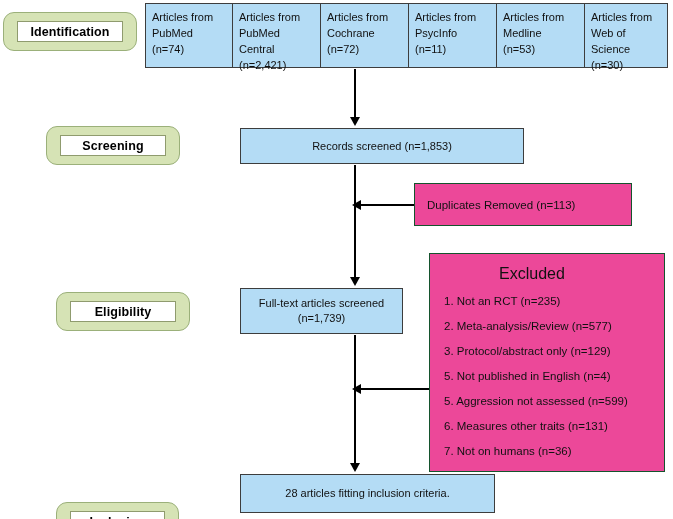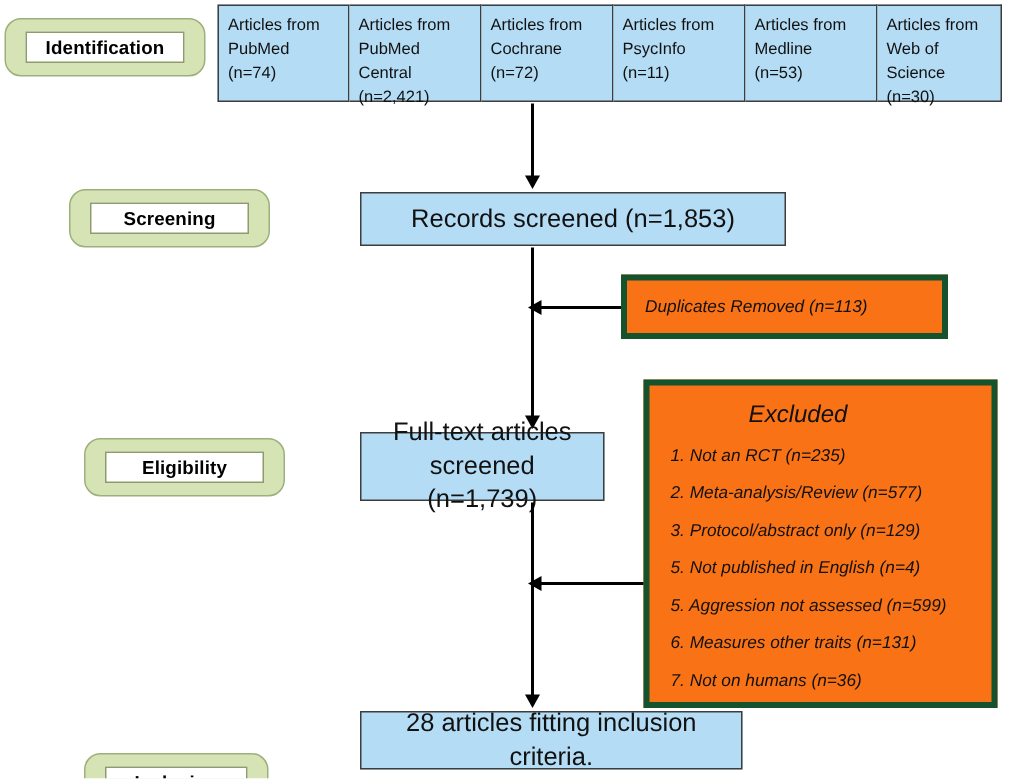--- a/index.html
+++ b/index.html
@@ -48,47 +48,46 @@
   
   .blue-box {
     position: absolute;
     background: #b4dcf5;
     border: 1px solid #3d3d3d;
     box-sizing: border-box;
     display: flex;
     align-items: center;
     justify-content: center;
     text-align: center;
-    font-size: 17px;
+    font-size: 11px;
     color: #111111;
     line-height: 1.35;
     padding: 2px 4px;
   }
   .blue-box.src {
     font-size: 11px;
     text-align: left;
     align-items: flex-start;
     justify-content: flex-start;
     padding: 6px 5px 0 6px;
     line-height: 1.45;
     border-left: none;
   }
   .blue-box.src.first {
     border-left: 1px solid #3d3d3d;
   }
 
   
   .pink-box {
     position: absolute;
-    background: #f97316;
-    border: 4px solid #14532d;
+    background: #ec4899;
+    border: 1px solid #14532d;
     box-sizing: border-box;
     font-size: 11.5px;
     color: #111111;
-    font-style: italic;
   }
   #duplicates-box {
     display: flex;
     align-items: center;
     padding-left: 12px;
   }
   #excluded-box {
     padding: 9px 10px 0 14px;
   }
   .excluded-title {

